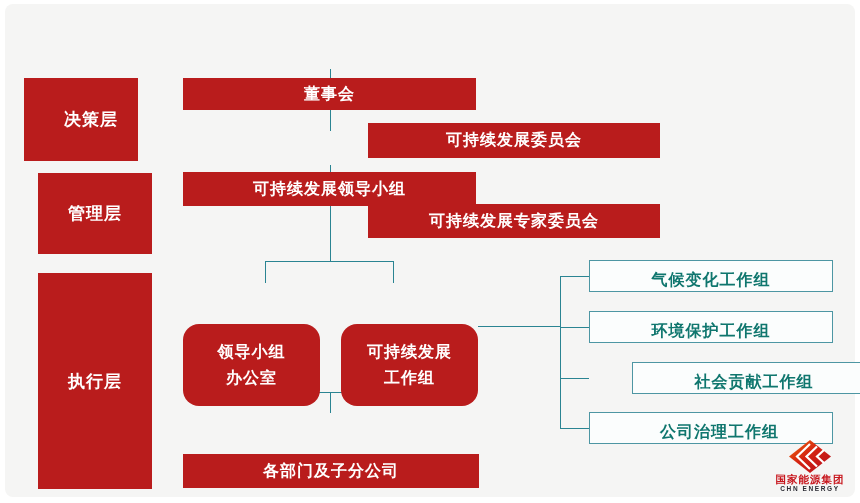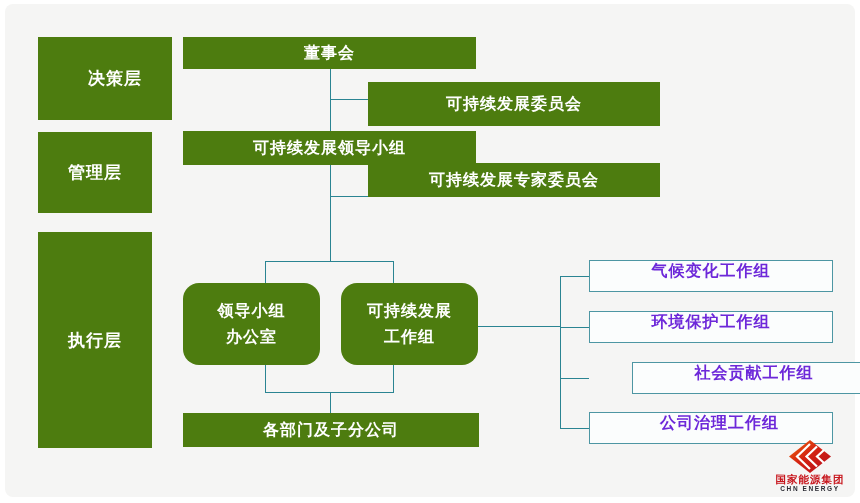--- a/index.html
+++ b/index.html
@@ -17,43 +17,44 @@
     position: absolute;
     left: 5px; top: 4px;
     width: 850px; height: 493px;
     background: #f5f5f4;
     border-radius: 8px;
   }
 
   
   .teal-box {
     position: absolute;
-    background: #4d7c0f;
+    background: #b91c1c;
     color: #ffffff;
     font-weight: bold;
     font-size: 16px;
     display: flex;
     align-items: center;
     justify-content: center;
     text-align: center;
     letter-spacing: 1px;
+    margin-top: 41px;
   }
   .teal-box.two-line { flex-direction: column; line-height: 26px; font-size: 16px; border-radius: 16px; }
   .layer-label { font-size: 17px; }
 
   
   .outline-box {
     position: absolute;
     background: #fbfdfd;
     border: 1px solid #4d96a3;
-    color: #6d28d9;
+    color: #0f766e;
     font-weight: bold;
     font-size: 16px;
     display: flex;
-    align-items: flex-start;
+    align-items: flex-end;
     justify-content: center;
     letter-spacing: 1px;
   }
 
   
   .line { position: absolute; background: #2a8492; }
 
   
   .logo {
     position: absolute;
@@ -79,21 +80,21 @@
     line-height: 8px;
     white-space: nowrap;
   }
 </style>
 </head>
 <body>
 
 <div class="stage">
   <div class="panel"></div>
 
-  <div class="teal-box layer-label" style="left:38px; top:37px; width:134px; height:83px;padding-left:20px;">
+  <div class="teal-box layer-label" style="left:24px; top:37px; width:114px; height:83px;padding-left:20px;">
     <span>决策层</span>
   </div>
   <div class="teal-box layer-label" style="left:38px; top:232px; width:114px; height:216px;">
     <span>执行层</span>
   </div>
   <div class="teal-box layer-label" style="left:38px; top:132px; width:114px; height:81px;">
     <span>管理层</span>
   </div>
 
   <div class="line" style="left:330px; top:69px;  width:1px;  height:62px;"></div>
@@ -110,21 +111,21 @@
   <div class="line" style="left:478px; top:326px; width:82px; height:1px;"></div>
   <div class="line" style="left:560px; top:276px; width:1px;  height:153px;"></div>
   <div class="line" style="left:560px; top:276px; width:29px; height:1px;"></div>
   <div class="line" style="left:560px; top:327px; width:29px; height:1px;"></div>
   <div class="line" style="left:560px; top:378px; width:29px; height:1px;"></div>
   <div class="line" style="left:560px; top:428px; width:29px; height:1px;"></div>
 
   <div class="teal-box" style="left:183px; top:37px; width:293px; height:32px;">
     <span>董事会</span>
   </div>
-  <div class="teal-box" style="left:368px; top:82px; width:292px; height:44px;">
+  <div class="teal-box" style="left:368px; top:82px; width:292px; height:35px;">
     <span>可持续发展委员会</span>
   </div>
 
   <div class="teal-box" style="left:183px; top:131px; width:293px; height:34px;">
     <span>可持续发展领导小组</span>
   </div>
   <div class="teal-box" style="left:368px; top:163px; width:292px; height:34px;">
     <span>可持续发展专家委员会</span>
   </div>
 

